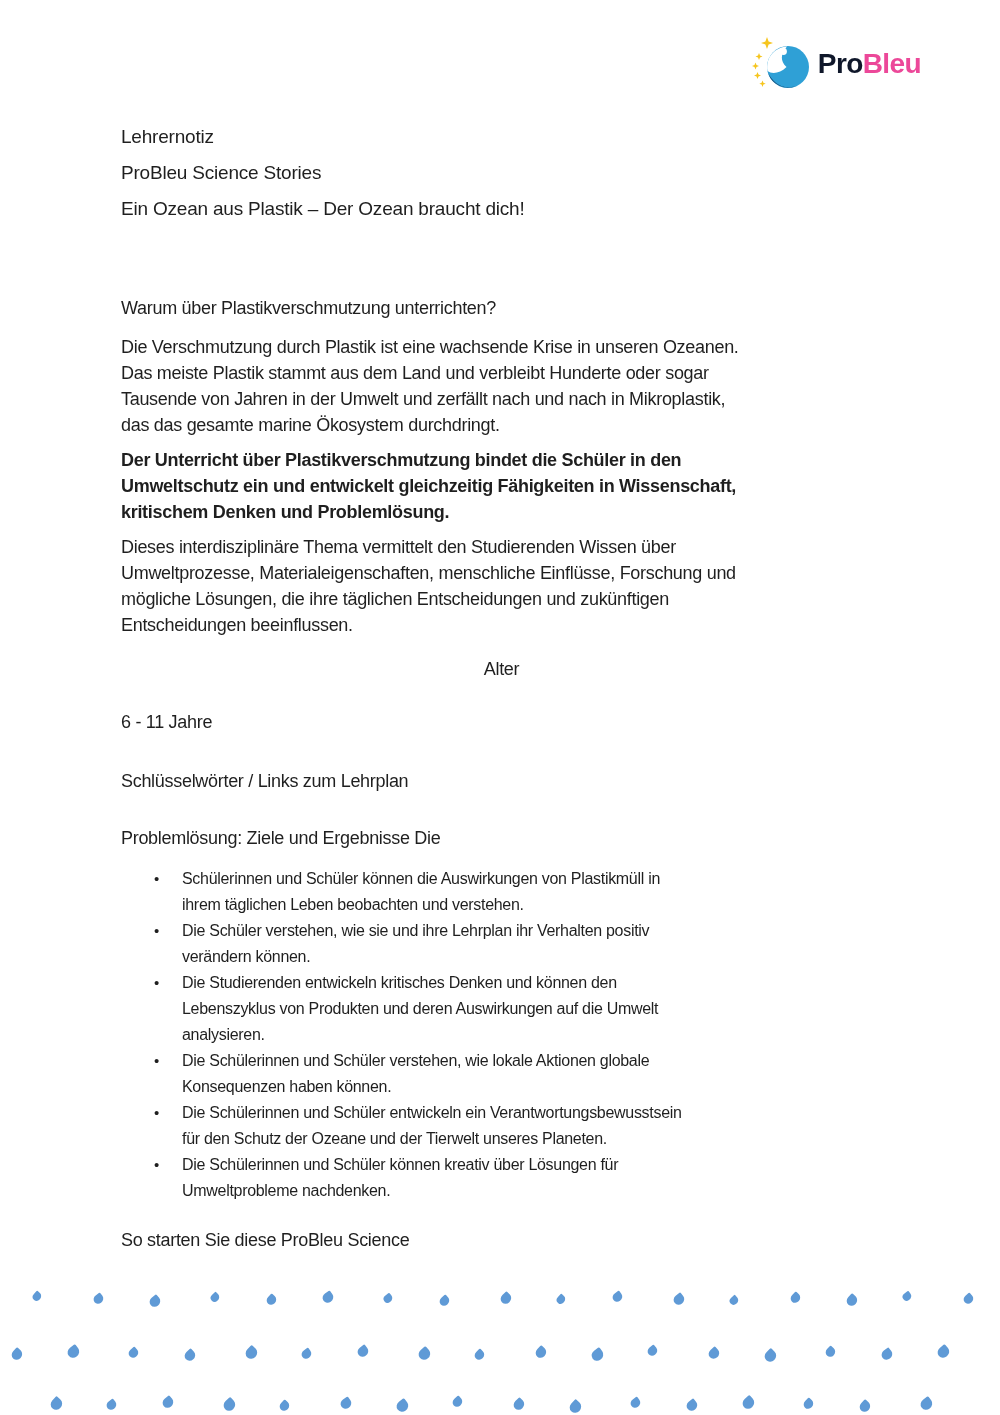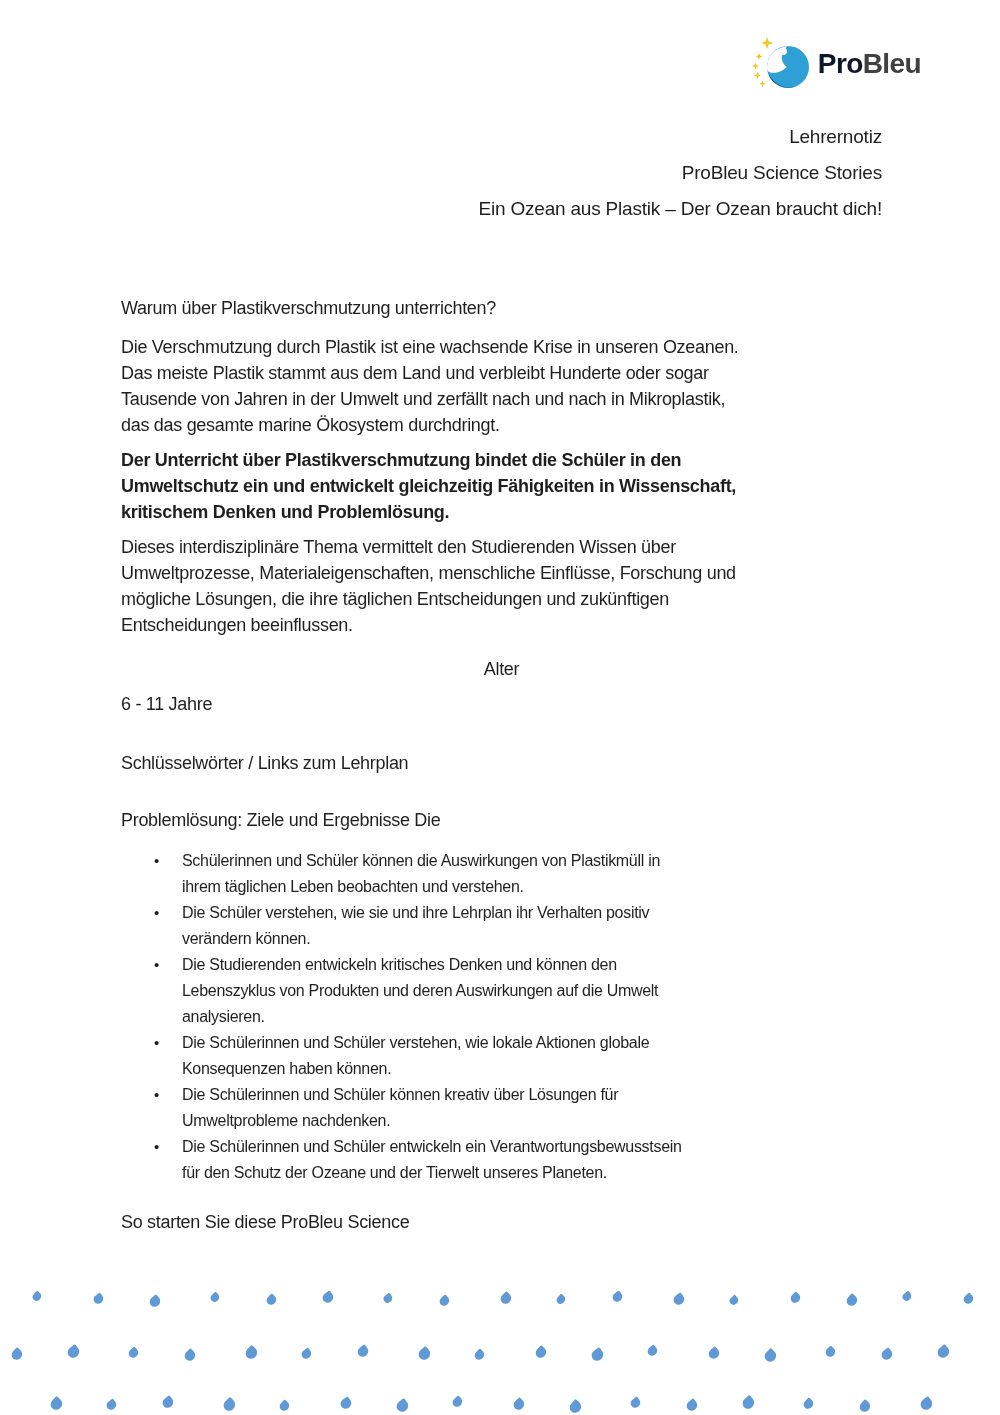--- a/index.html
+++ b/index.html
@@ -5,31 +5,31 @@
   html,body{margin:0;padding:0;background:#fff;}
   .page{
     width:1000px;height:1415px;position:relative;overflow:hidden;background:#ffffff;
     font-family:"Liberation Sans",sans-serif;color:#1f1f1f;
   }
   
   .logo{position:absolute;top:36px;right:79px;display:flex;align-items:center;gap:7px;}
   .logo svg{display:block;}
   .logo-text{font-size:28px;font-weight:bold;letter-spacing:-0.6px;line-height:1;}
   .logo-text .pro{color:#0f172a;}
-  .logo-text .bleu{color:#404040;text-align:center;}
+  .logo-text .bleu{color:#ec4899;text-align:center;}
   
   .content{padding:0 118px 0 121px;}
-  .titles{padding-top:119px;text-align:right;font-size:19px;line-height:36px;letter-spacing:-0.2px;}
+  .titles{padding-top:119px;text-align:left;font-size:19px;line-height:36px;letter-spacing:-0.2px;}
   .body-text,.sec-h{font-size:18px;line-height:26px;letter-spacing:-0.3px;white-space:pre-line;}
   .h-warum{margin-top:68px;}
   .p1{margin-top:13px;}
   .p2{margin-top:9px;font-weight:bold;}
   .p3{margin-top:9px;}
   .h-alter{margin-top:18px;text-align:center;}
-  .p-jahre{margin-top:9px;}
+  .p-jahre{margin-top:27px;}
   .h-schluessel{margin-top:33px;}
   .p-keywords{margin-top:9px;}
   .h-problem{margin-top:31px;}
   ul.goals{list-style:none;margin:15px 0 0 0;padding:0 0 0 61px;}
   ul.goals li{position:relative;font-size:16px;line-height:26px;letter-spacing:-0.3px;white-space:pre-line;}
   ul.goals li::before{content:"\2022";position:absolute;left:-28px;top:0;font-size:15px;color:#1f1f1f;}
   .closing{margin-top:23px;}
   
   .drops-layer{position:absolute;left:0;top:0;width:1000px;height:1415px;pointer-events:none;}
   .drop{position:absolute;border-radius:14% 62% 58% 58% / 14% 62% 58% 58%;}
@@ -90,24 +90,24 @@
     <ul class="goals">
       <li>Schülerinnen und Schüler können die Auswirkungen von Plastikmüll in
 ihrem täglichen Leben beobachten und verstehen.</li>
       <li>Die Schüler verstehen, wie sie und ihre Lehrplan ihr Verhalten positiv
 verändern können.</li>
       <li>Die Studierenden entwickeln kritisches Denken und können den
 Lebenszyklus von Produkten und deren Auswirkungen auf die Umwelt
 analysieren.</li>
       <li>Die Schülerinnen und Schüler verstehen, wie lokale Aktionen globale
 Konsequenzen haben können.</li>
+      <li>Die Schülerinnen und Schüler entwickeln ein Verantwortungsbewusstsein
+für den Schutz der Ozeane und der Tierwelt unseres Planeten.</li>
       <li>Die Schülerinnen und Schüler können kreativ über Lösungen für
 Umweltprobleme nachdenken.</li>
-      <li>Die Schülerinnen und Schüler entwickeln ein Verantwortungsbewusstsein
-für den Schutz der Ozeane und der Tierwelt unseres Planeten.</li>
     </ul>
 
     <div class="body-text closing">So starten Sie diese ProBleu Science</div>
   </div>
 
   <div class="drops-layer">
       <div class="drop" style="left: 33px; top: 1292px; width: 8px; height: 9px; transform: rotate(42deg); background: rgb(95, 154, 214);"></div>
       <div class="drop" style="left: 94px; top: 1294px; width: 9px; height: 10px; transform: rotate(53deg); background: rgb(95, 154, 214);"></div>
       <div class="drop" style="left: 150px; top: 1296px; width: 10px; height: 11px; transform: rotate(50deg); background: rgb(95, 154, 214);"></div>
       <div class="drop" style="left: 211px; top: 1293px; width: 8px; height: 9px; transform: rotate(47deg); background: rgb(95, 154, 214);"></div>

